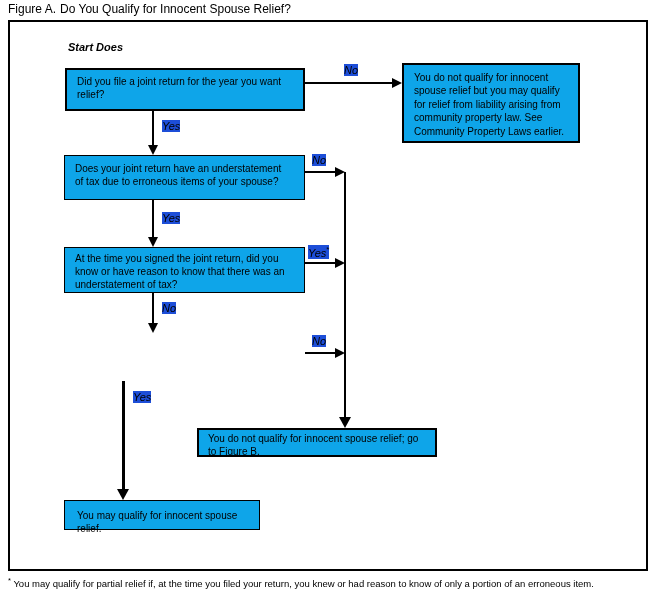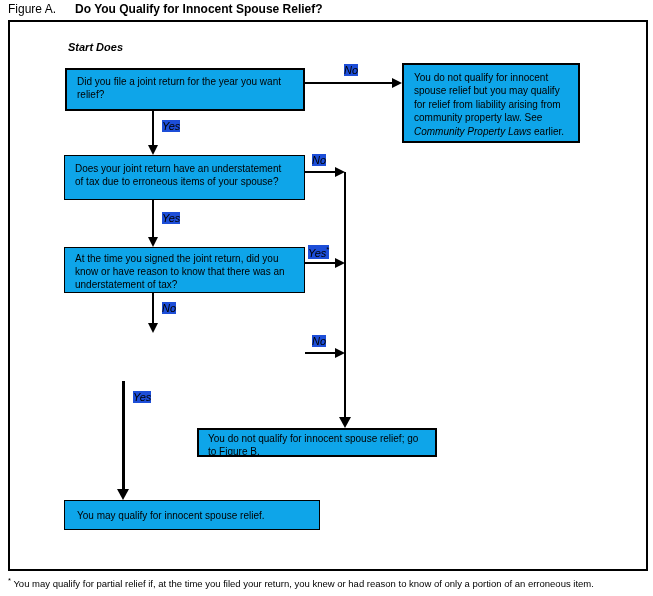--- a/index.html
+++ b/index.html
@@ -16,21 +16,21 @@
     height: 596px;
     background: #ffffff;
     overflow: hidden;
   }
   .title {
     position: absolute;
     left: 8px; top: 2px;
     font-size: 12px;
     white-space: nowrap;
   }
-  .title .title-main { font-weight: bold; margin-left: 19px; }
+  .title .title-main { font-weight: normal; margin-left: 4px; }
   .frame {
     position: absolute;
     left: 8px; top: 20px;
     width: 640px; height: 551px;
     border: 2px solid #000;
     background: #ffffff;
   }
   .start-label {
     position: absolute;
     left: 68px; top: 41px;
@@ -45,21 +45,21 @@
     line-height: 1.32;
   }
   .thick { border: 2px solid #000; }
   .thin  { border: 1px solid #000; }
   .box-q1        { left: 65px;  top: 68px;  width: 240px; height: 43px; padding: 5px 8px 0 10px; }
   .box-community { left: 402px; top: 63px;  width: 178px; height: 80px; padding: 6px 5px 0 10px; line-height: 1.34; }
   .box-q2        { left: 64px;  top: 155px; width: 241px; height: 45px; padding: 6px 15px 0 10px; }
   .box-q3        { left: 64px;  top: 247px; width: 241px; height: 46px; padding: 4px 8px 0 10px; }
   .box-q4        { left: 64px;  top: 333px; width: 241px; height: 48px; padding: 5px 8px 0 10px; }
   .box-figb      { left: 197px; top: 428px; width: 240px; height: 29px; padding: 2px 6px 0 9px; }
-  .box-qualify   { left: 64px;  top: 500px; width: 256px; height: 30px; padding: 8px 0 0 12px; }
+  .box-qualify   { left: 64px;  top: 500px; width: 196px; height: 30px; padding: 8px 0 0 12px; }
   .elabel {
     position: absolute;
     font-style: italic;
     font-size: 11px;
     white-space: nowrap;
     background: #1d4ed8;
   }
   .elabel sup { font-size: 8px; font-style: normal; }
   .hline { position: absolute; background: #000; height: 2px; }
   .vline { position: absolute; background: #000; width: 2px; }
@@ -82,21 +82,21 @@
     border-right: 6px solid transparent;
     border-top: 11px solid #000;
   }
   .footnote {
     position: absolute;
     left: 8px; top: 576px;
     font-size: 9.5px;
     white-space: nowrap;
   }
   .footnote sup { font-size: 7.5px; }
-  .it { font-style: italic; }
+  .it { }
 </style>
 </head>
 <body>
 
 <div class="canvas">
 
   <div class="title">
     <span>Figure A.</span><span class="title-main">Do You Qualify for Innocent Spouse Relief?</span>
   </div>
 

